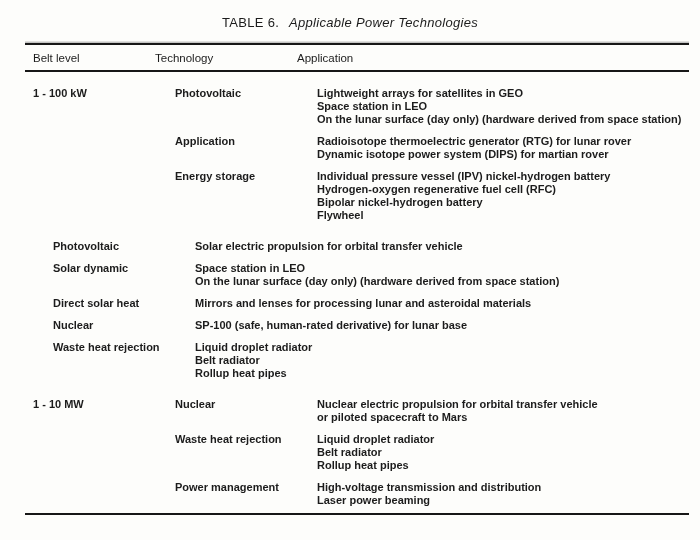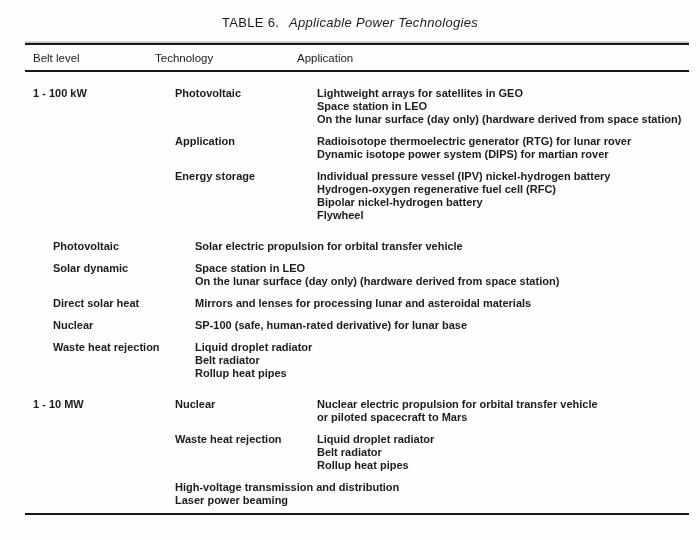--- a/index.html
+++ b/index.html
@@ -157,20 +157,21 @@
           </div>
           <div class="group">
             <div class="tech">Waste heat rejection</div>
             <div class="apps">
               <div class="app-line">Liquid droplet radiator</div>
               <div class="app-line">Belt radiator</div>
               <div class="app-line">Rollup heat pipes</div>
             </div>
           </div>
           <div class="group">
+            <div class="tech">Power management</div>
             <div class="apps">
               <div class="app-line">High-voltage transmission and distribution</div>
               <div class="app-line">Laser power beaming</div>
             </div>
           </div>
         </div>
       </div>
 
     </div>
 

